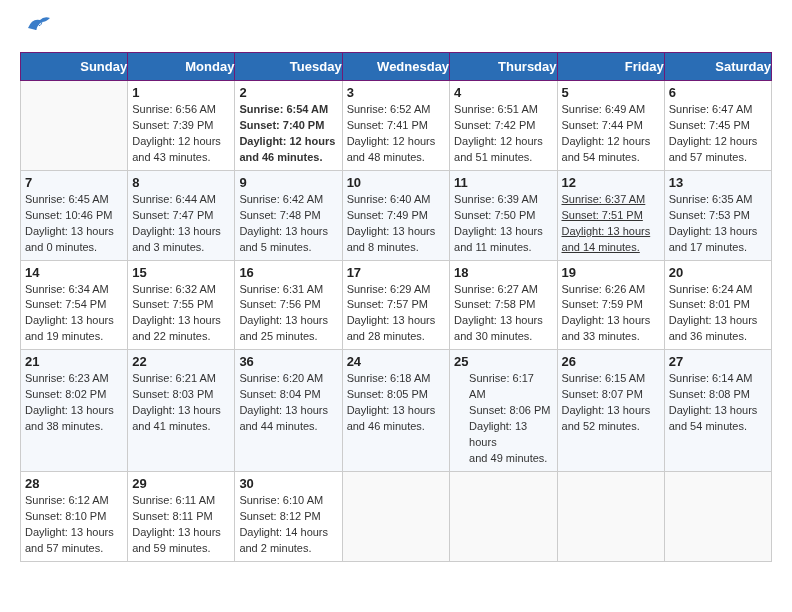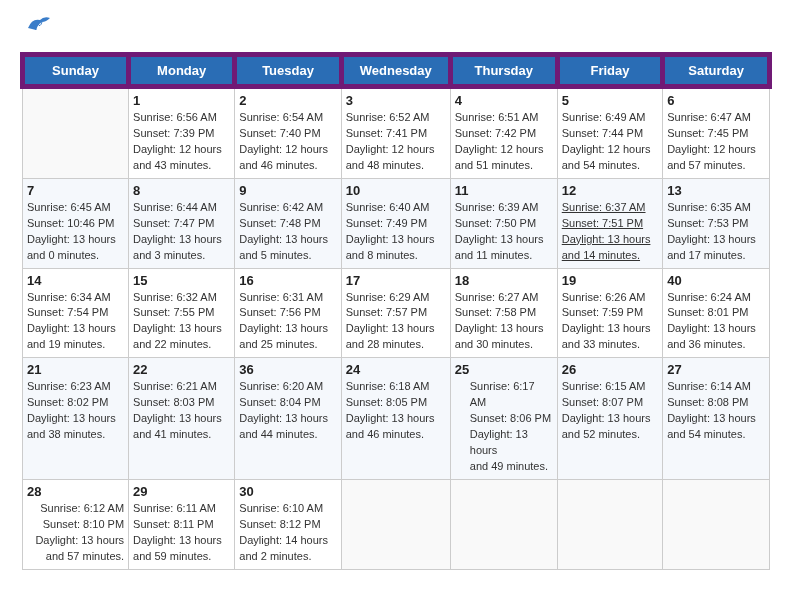--- a/index.html
+++ b/index.html
@@ -34,25 +34,25 @@
       color: #444;
     }
     table {
       width: 100%;
       border-collapse: collapse;
       font-size: 11px;
     }
     thead tr th {
       background-color: #2a6db5;
       color: #fff;
-      padding: 6px 16px;
-      text-align: center;
+      padding: 6px 0;
+      text-align: right;
       font-size: 13px;
       font-weight: bold;
-      border: 5px solid #701a75;
+      border: 1px solid #701a75;
     }
     tbody tr td {
       vertical-align: top;
       padding: 4px 4px;
       border: 1px solid #ccc;
       height: 80px;
       width: 108px;
     }
     tbody tr:nth-child(odd) td {
       background-color: #fff;
@@ -111,21 +111,21 @@
         <td class="empty-cell"></td>
         <td>
           <span class="day-num">1</span>
           <div class="cell-info" style="white-space: pre-line;">Sunrise: 6:56 AM
 Sunset: 7:39 PM
 Daylight: 12 hours
 and 43 minutes.</div>
         </td>
         <td>
           <span class="day-num">2</span>
-          <div class="cell-info" style="white-space: pre-line;">Sunrise: 6:54 AM
+          <div class="cell-info" style="white-space: pre-line; font-weight: bold;">Sunrise: 6:54 AM
 Sunset: 7:40 PM
 Daylight: 12 hours
 and 46 minutes.</div>
         </td>
         <td>
           <span class="day-num">3</span>
           <div class="cell-info" style="white-space: pre-line;">Sunrise: 6:52 AM
 Sunset: 7:41 PM
 Daylight: 12 hours
 and 48 minutes.</div>
@@ -240,21 +240,21 @@
 and 30 minutes.</div>
         </td>
         <td>
           <span class="day-num">19</span>
           <div class="cell-info" style="white-space: pre-line;">Sunrise: 6:26 AM
 Sunset: 7:59 PM
 Daylight: 13 hours
 and 33 minutes.</div>
         </td>
         <td>
-          <span class="day-num">40</span>
+          <span class="day-num">20</span>
           <div class="cell-info" style="white-space: pre-line;">Sunrise: 6:24 AM
 Sunset: 8:01 PM
 Daylight: 13 hours
 and 36 minutes.</div>
         </td>
       </tr>
       <tr>
         <td>
           <span class="day-num">21</span>
           <div class="cell-info" style="white-space: pre-line;">Sunrise: 6:23 AM
@@ -301,21 +301,21 @@
           <span class="day-num">27</span>
           <div class="cell-info" style="white-space: pre-line;">Sunrise: 6:14 AM
 Sunset: 8:08 PM
 Daylight: 13 hours
 and 54 minutes.</div>
         </td>
       </tr>
       <tr>
         <td>
           <span class="day-num">28</span>
-          <div class="cell-info" style="white-space: pre-line; text-align: right;">Sunrise: 6:12 AM
+          <div class="cell-info" style="white-space: pre-line;">Sunrise: 6:12 AM
 Sunset: 8:10 PM
 Daylight: 13 hours
 and 57 minutes.</div>
         </td>
         <td>
           <span class="day-num">29</span>
           <div class="cell-info" style="white-space: pre-line;">Sunrise: 6:11 AM
 Sunset: 8:11 PM
 Daylight: 13 hours
 and 59 minutes.</div>

